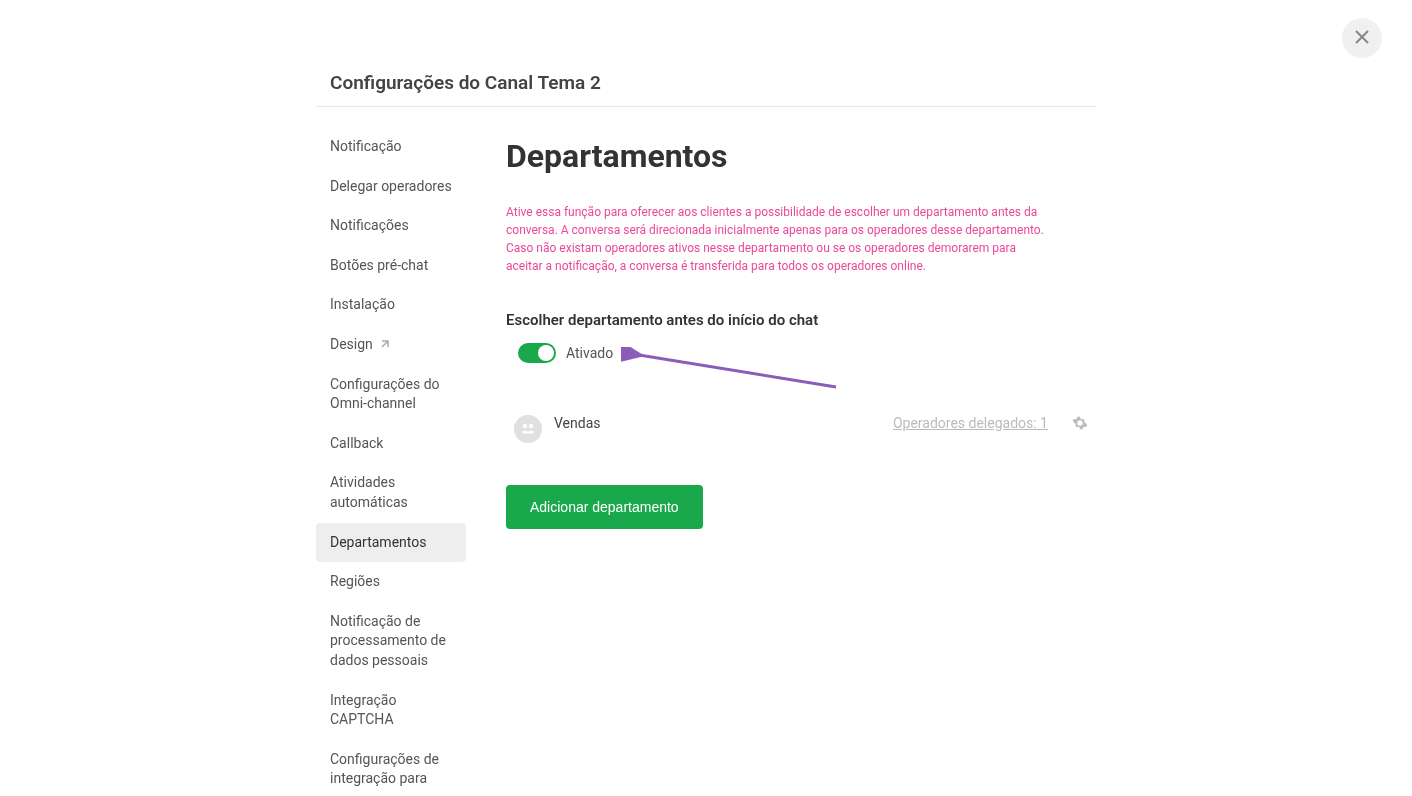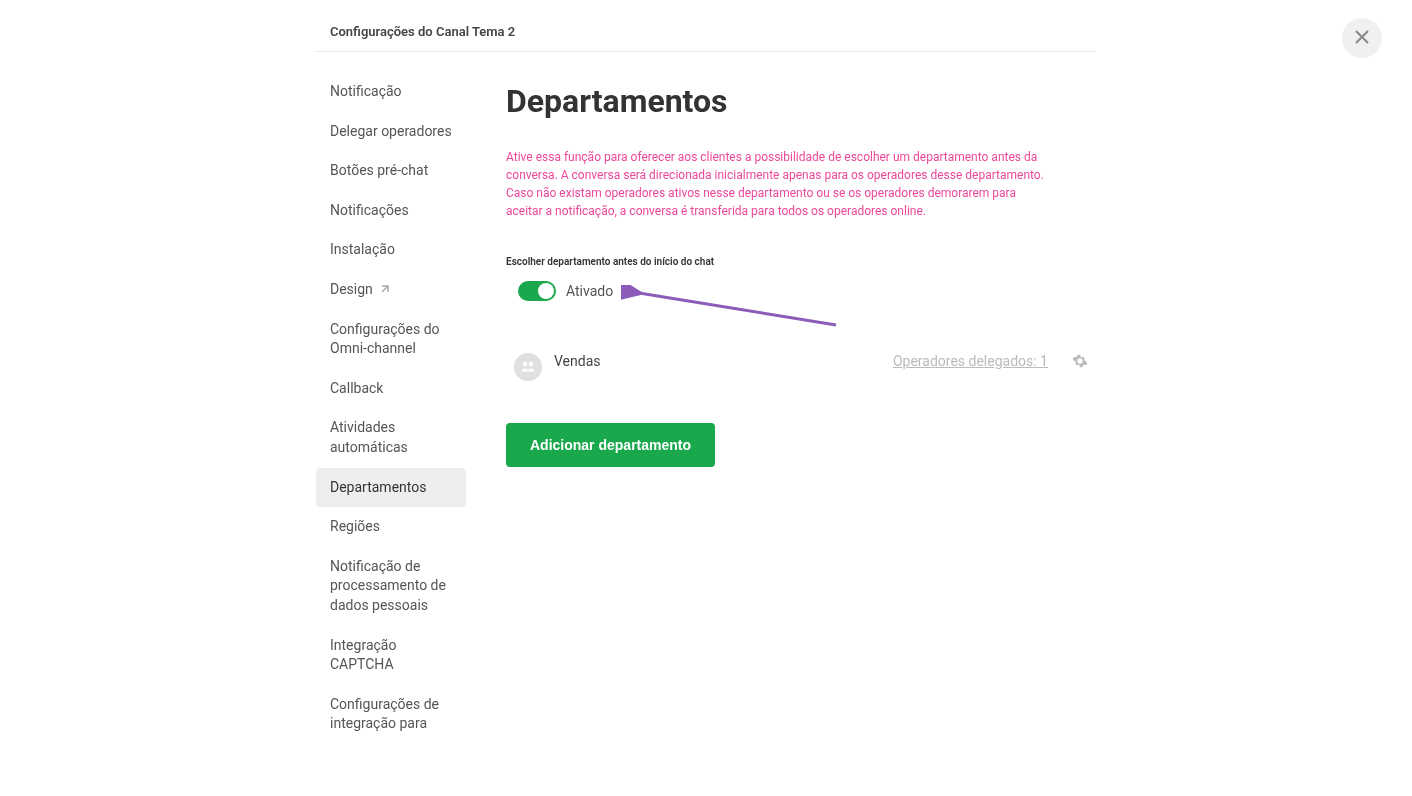--- a/index.html
+++ b/index.html
@@ -47,24 +47,25 @@
       padding-top: 24px;
     }
     
     .header {
       padding-bottom: 12px;
       border-bottom: 1px solid #e8e8e8;
       margin-bottom: 10px;
     }
     
     .breadcrumb {
-      font-size: 13px;
+      font-size: 19px;
       font-weight: 600;
       color: #444;
       padding-left: 14px;
+      margin-top: 47px;
     }
     
     .content {
       display: flex;
       gap: 40px;
     }
     
     .sidebar {
       width: 150px;
       flex-shrink: 0;
@@ -116,21 +117,21 @@
     
     .description {
       font-size: 12px;
       color: #ec4899;
       line-height: 1.5;
       margin-bottom: 36px;
       max-width: 540px;
     }
     
     .section-title {
-      font-size: 10px;
+      font-size: 15px;
       font-weight: 600;
       color: #333;
       margin-bottom: 14px;
     }
     
     .toggle-row {
       display: flex;
       align-items: center;
       gap: 10px;
       margin-bottom: 40px;
@@ -218,21 +219,21 @@
       height: 16px;
       fill: #bbb;
     }
     
     .add-button {
       background: #19a94c;
       color: #fff;
       border: none;
       padding: 14px 24px;
       font-size: 14px;
-      font-weight: 700;
+      font-weight: 400;
       border-radius: 4px;
       cursor: pointer;
     }
   </style>
 </head>
 <body>
 
 <button class="close-button">
   <span>
     <svg viewBox="0 0 16 16">
@@ -248,24 +249,24 @@
 
   <div class="content">
     <div class="sidebar">
       <div class="sidebar-item">
         <span>Notificação</span>
       </div>
       <div class="sidebar-item">
         <span>Delegar operadores</span>
       </div>
       <div class="sidebar-item">
+        <span>Notificações</span>
+      </div>
+      <div class="sidebar-item">
         <span>Botões pré-chat</span>
-      </div>
-      <div class="sidebar-item">
-        <span>Notificações</span>
       </div>
       <div class="sidebar-item">
         <span>Instalação</span>
       </div>
       <div class="sidebar-item">
         <span>Design</span>
         <span class="external-icon">
           <svg viewBox="0 0 10 10">
               <path d="M3 1 H9 V7 M9 1 L3 7"></path>
             </svg>

